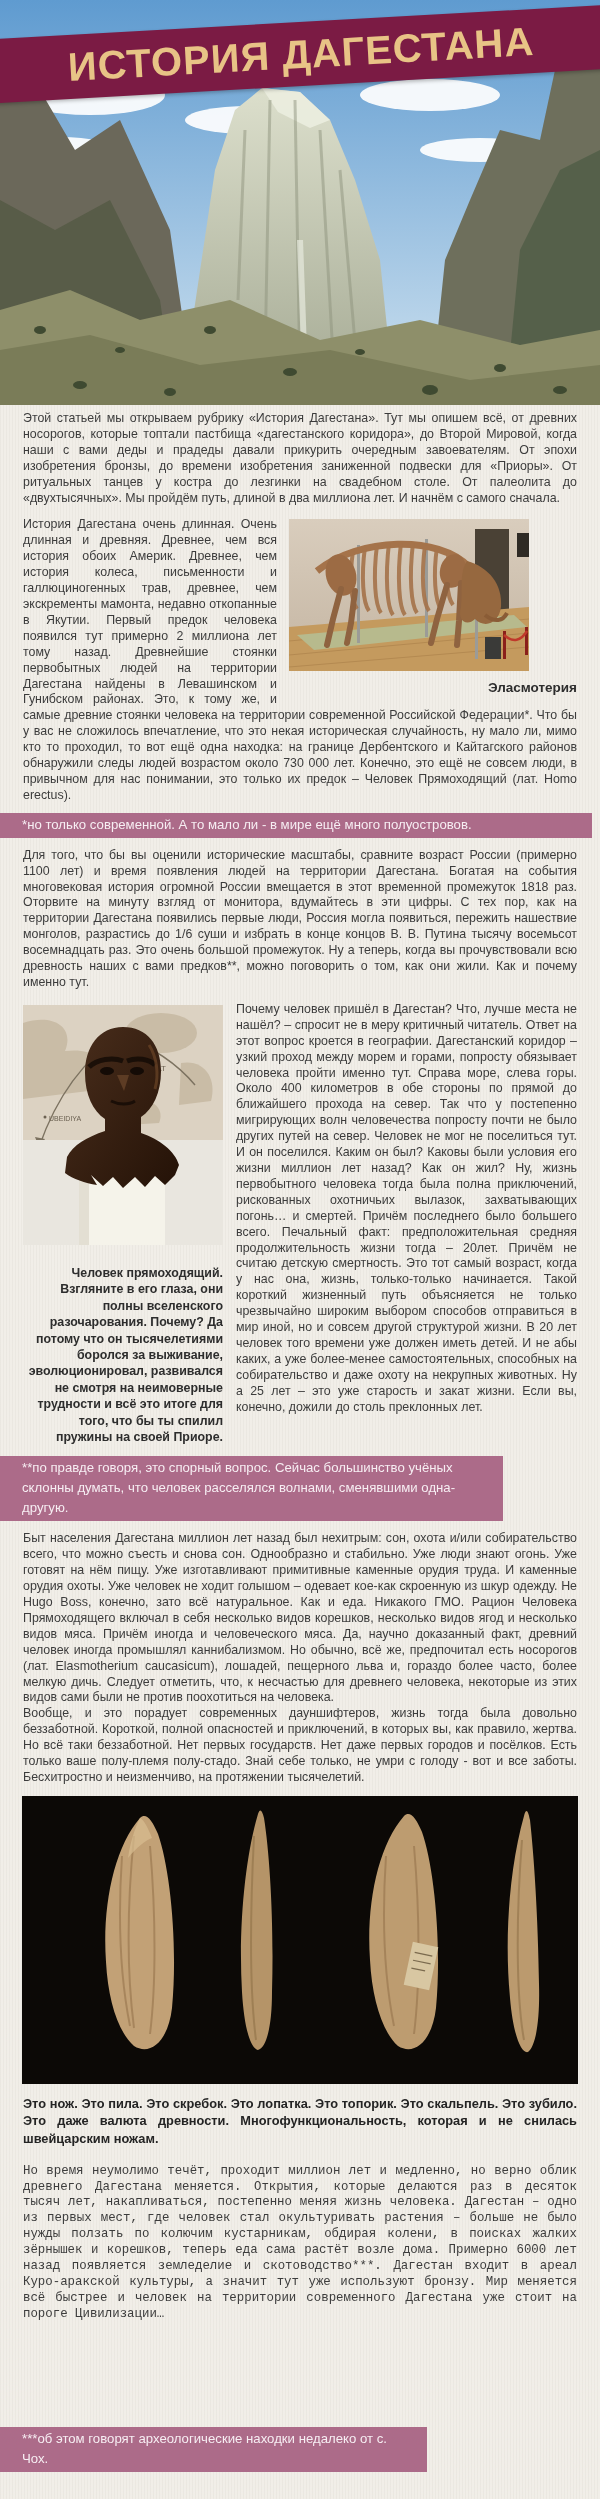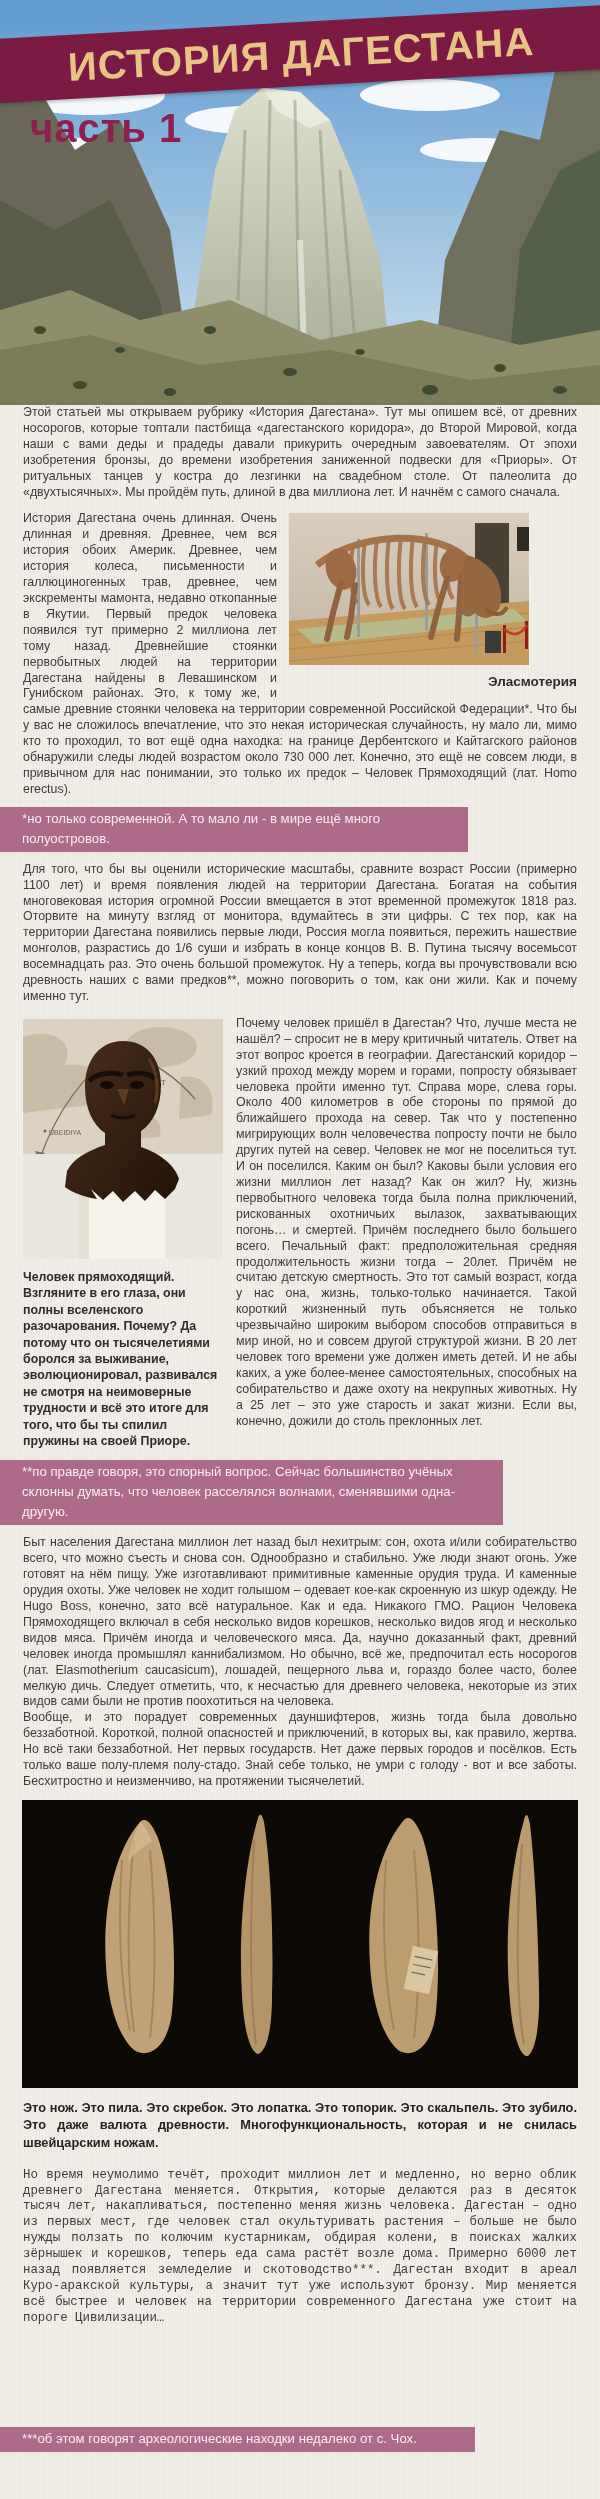--- a/index.html
+++ b/index.html
@@ -10,33 +10,33 @@
   
   .hero{position:relative;width:600px;height:405px;overflow:hidden;}
   .hero svg{display:block;}
   .banner{position:absolute;left:-15px;top:22px;width:632px;height:64px;
     background:var(--banner,#7b1b44);transform:rotate(-3.2deg);
     display:flex;align-items:center;justify-content:center;box-shadow:0 2px 4px rgba(0,0,0,.25);}
   .banner span{color:var(--banner_text,#e8c386);font-weight:bold;font-size:40px;letter-spacing:1px;white-space:nowrap;}
   .subtitle{position:absolute;left:30px;top:106px;font-size:40px;font-weight:bold;
     color:var(--subtitle,#8e2050);letter-spacing:1px;}
   
-  .content{position:relative;padding:0 23px;}
+  .content{position:relative;padding:6px 23px;}
   p.body{font-size:12.4px;line-height:15.9px;text-align:justify;margin:0;}
   .mt-intro{margin-top:9px;}
   .sec{display:flow-root;margin-top:11px;}
   figure{margin:0;}
   .fig-skeleton{float:right;width:288px;margin:2px 0 4px 12px;}
   .fig-skeleton figcaption{font-weight:bold;font-size:13.5px;text-align:right;margin-top:5px;color:#2d2d2d;}
   .fig-erectus{float:left;width:200px;margin:3px 13px 2px 0;}
-  .fig-erectus figcaption{font-weight:bold;font-size:12.4px;line-height:16.4px;margin-top:6px;color:#2d2d2d;text-align:left;}
+  .fig-erectus figcaption{font-weight:bold;font-size:12.4px;line-height:16.4px;margin-top:16px;color:#2d2d2d;text-align:right;}
   .band{box-sizing:border-box;margin:9px 0 10px -23px;background:var(--highlight,#ac6b89);
     color:#f7eef3;font-size:13.2px;line-height:20px;padding:2px 12px 3px 22px;}
-  .band1{width:468px;} .band2{width:503px;}
-  .band3{position:absolute;left:0;top:2427px;margin:0;width:475px;}
+  .band1{width:592px;} .band2{width:503px;}
+  .band3{position:absolute;left:0;top:2427px;margin:0;width:427px;}
   .fig-tools{margin:10px 0 0 -1px;width:556px;}
   .tools-caption{font-weight:bold;font-size:12.8px;line-height:17.6px;text-align:justify;margin:7px 0 16px;color:#242424;}
   .mt-time{margin-top:12px;font-family:Liberation Mono, monospace;}
   .footer-note{position:absolute;left:23px;top:2464px;font-size:13.5px;color:#3c3c3c;}
   svg text{font-family:"Liberation Sans",sans-serif;}
 </style>
 </head>
 <body>
 
 <div class="page">
@@ -89,21 +89,20 @@
           <ellipse cx="430" cy="390" rx="8" ry="5"></ellipse>
         <ellipse cx="500" cy="368" rx="6" ry="4"></ellipse>
           <ellipse cx="560" cy="390" rx="7" ry="4"></ellipse>
         <ellipse cx="80" cy="385" rx="7" ry="4"></ellipse>
           <ellipse cx="170" cy="392" rx="6" ry="4"></ellipse>
       </g>
     </svg>
     <div class="banner">
       <span>ИСТОРИЯ ДАГЕСТАНА</span>
     </div>
-    <div class="subtitle">часть 1</div>
   </div>
 
   <div class="content">
 
     <p class="body mt-intro">Этой статьей мы открываем рубрику «История Дагестана». Тут мы опишем всё, от древних носорогов, которые топтали пастбища «дагестанского коридора», до Второй Мировой, когда наши с вами деды и прадеды давали прикурить очередным завоевателям. От эпохи изобретения бронзы, до времени изобретения заниженной подвески для «Приоры». От ритуальных танцев у костра до лезгинки на свадебном столе. От палеолита до «двухтысячных». Мы пройдём путь, длиной в два миллиона лет. И начнём с самого сначала.</p>
 
     <section class="sec">
       <figure class="fig-skeleton">
         <svg viewBox="0 0 240 152" width="240" height="152" aria-hidden="true">
           <defs>

